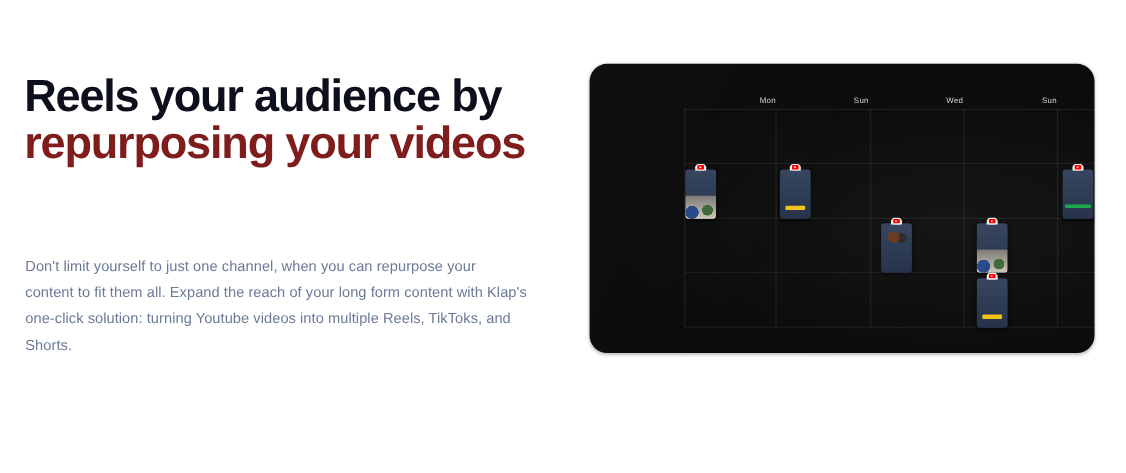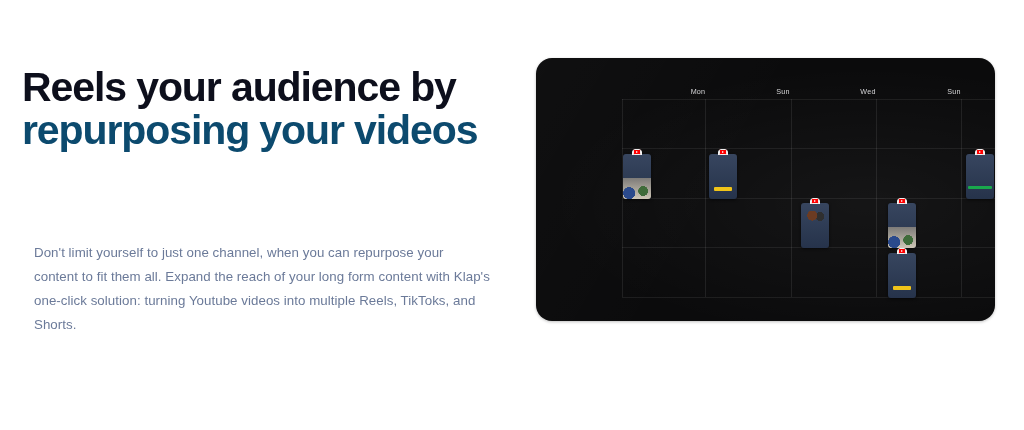--- a/index.html
+++ b/index.html
@@ -22,24 +22,24 @@
   .headline {
     margin: 0;
     font-family: "Liberation Sans", sans-serif;
     font-size: 41px;
     line-height: 43px;
     letter-spacing: -1.1px;
     font-weight: 700;
     color: #0d0f1c;
     width: 460px;
   }
-  .headline .hl-accent { color: #0c4a6e; }
+  .headline .hl-accent { color: #7f1d1d; }
 
   .subcopy {
-    margin: 12px;
+    margin: 1px;
     position: absolute;
     top: 163px;
     left: 0;
     width: 456px;
     font-size: 13.3px;
     line-height: 24px;
     color: #6b7a99;
     letter-spacing: 0.05px;
   }
 

